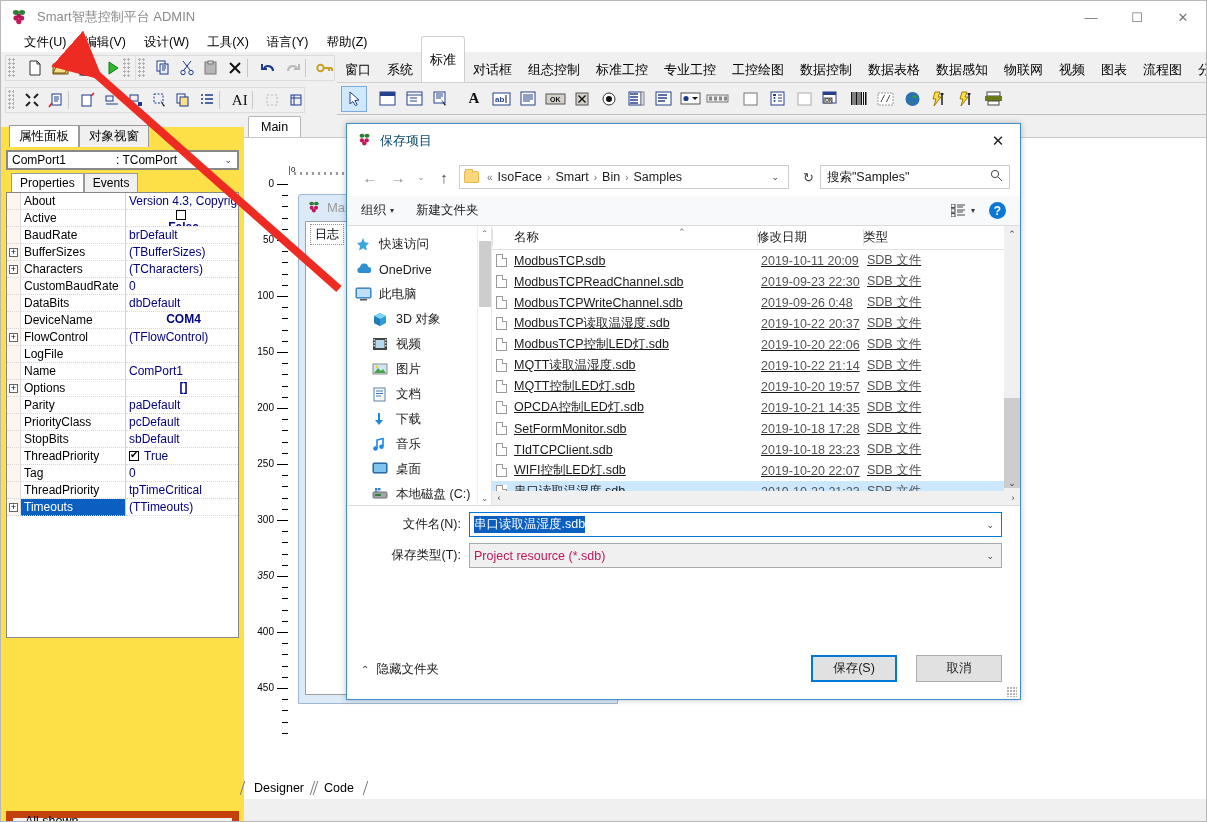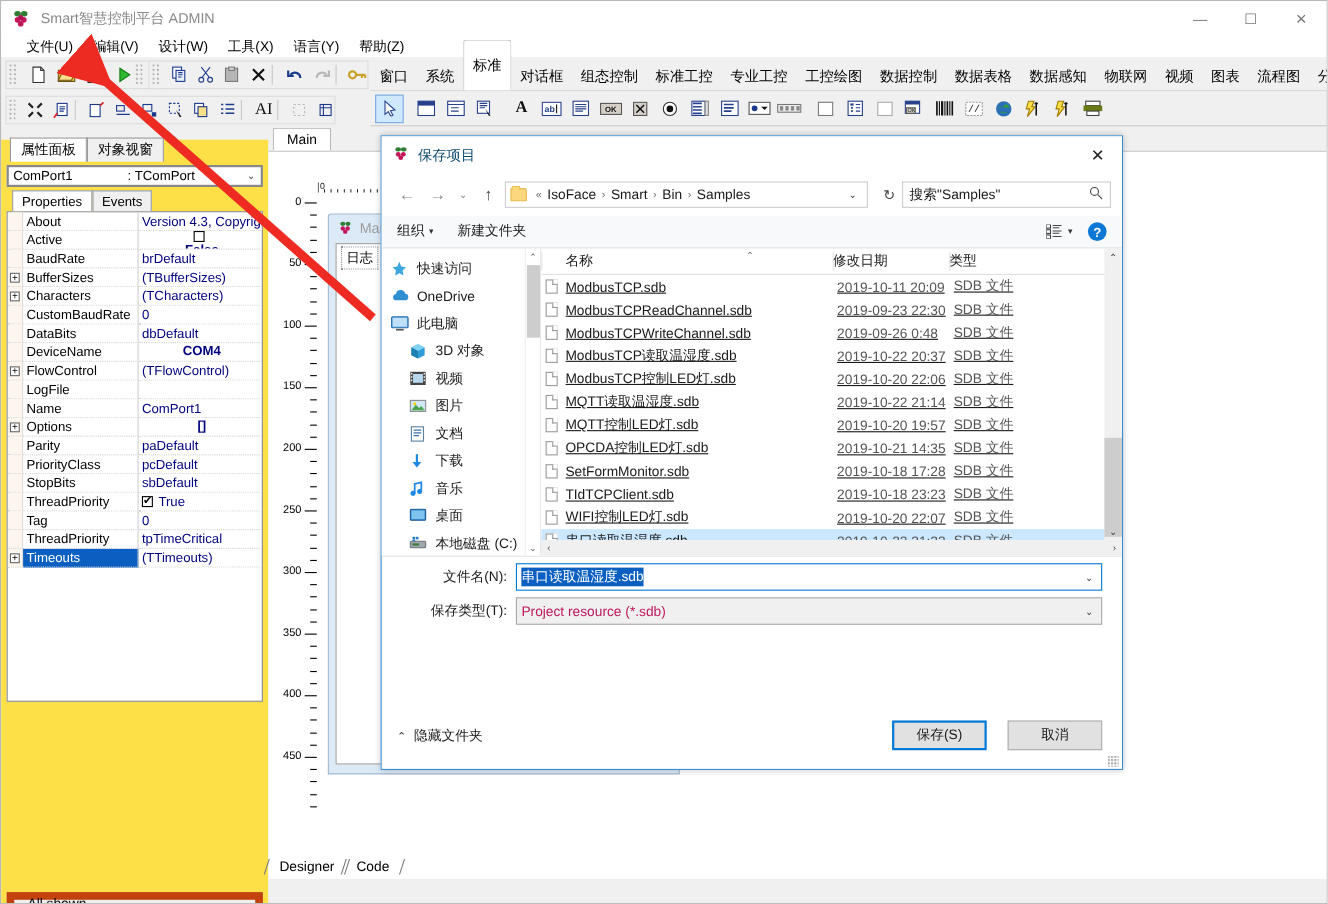--- a/index.html
+++ b/index.html
@@ -934,21 +934,21 @@
           <div class="vr-tick" style="top: 291.2px; width: 6px;"></div>
           <div class="vr-tick" style="top: 302.4px; width: 6px;"></div>
           <div class="vr-tick" style="top: 313.6px; width: 6px;"></div>
           <div class="vr-tick" style="top: 324.8px; width: 6px;"></div>
           <div class="vr-label" style="top: 330px;">300</div>
           <div class="vr-tick" style="top: 336px; width: 11px;"></div>
           <div class="vr-tick" style="top: 347.2px; width: 6px;"></div>
           <div class="vr-tick" style="top: 358.4px; width: 6px;"></div>
           <div class="vr-tick" style="top: 369.6px; width: 6px;"></div>
           <div class="vr-tick" style="top: 380.8px; width: 6px;"></div>
-          <div class="vr-label" style="top: 386px;">350</div>
+          <div class="vr-label" style="top: 386px; font-style: italic;">350</div>
           <div class="vr-tick" style="top: 392px; width: 11px;"></div>
           <div class="vr-tick" style="top: 403.2px; width: 6px;"></div>
           <div class="vr-tick" style="top: 414.4px; width: 6px;"></div>
           <div class="vr-tick" style="top: 425.6px; width: 6px;"></div>
           <div class="vr-tick" style="top: 436.8px; width: 6px;"></div>
           <div class="vr-label" style="top: 442px;">400</div>
           <div class="vr-tick" style="top: 448px; width: 11px;"></div>
           <div class="vr-tick" style="top: 459.2px; width: 6px;"></div>
           <div class="vr-tick" style="top: 470.4px; width: 6px;"></div>
           <div class="vr-tick" style="top: 481.6px; width: 6px;"></div>

